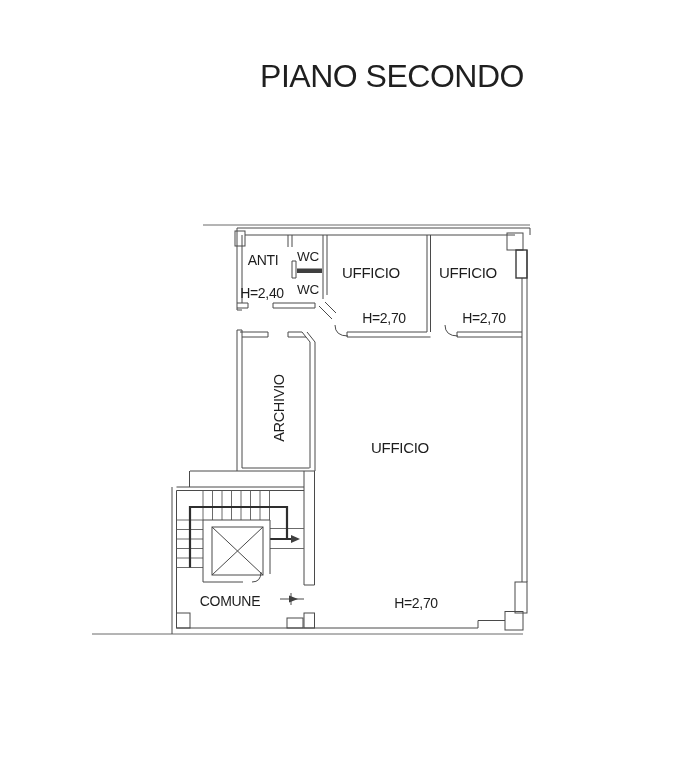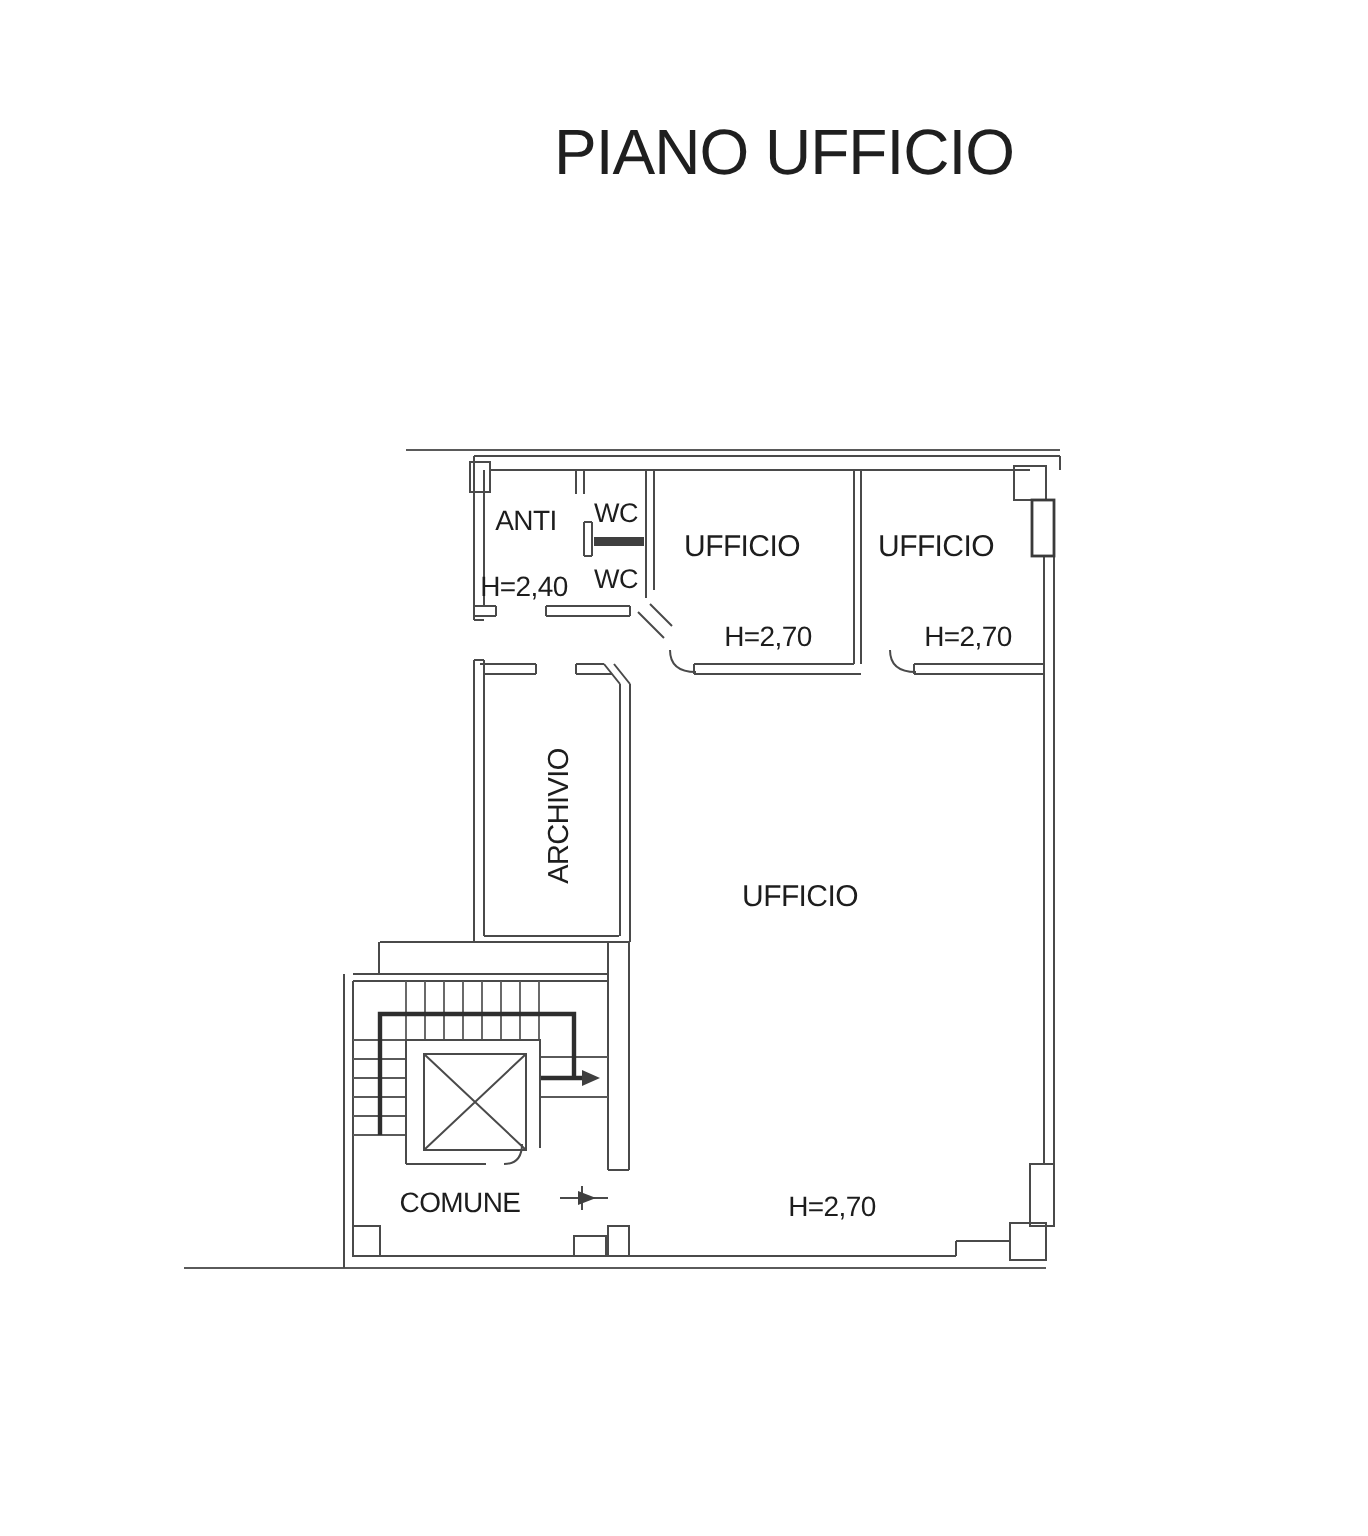--- a/index.html
+++ b/index.html
@@ -25,21 +25,21 @@
   .rail{stroke:#2e2e2e;stroke-width:2.2;fill:none;}
   .thin{stroke:#5a5a5a;stroke-width:0.9;fill:none;}
   .darkfill{fill:#3f3f3f;stroke:none;}
   text{fill:#1d1d1d;letter-spacing:-0.3px;}
 </style>
 </head>
 <body>
 
 <div class="page">
 
-  <div class="title">PIANO UFFICIO</div>
+  <div class="title">PIANO SECONDO</div>
 
   <svg width="684" height="768" viewBox="0 0 684 768">
 
     <g>
       <path class="thin" d="M203,225 H530"></path>
       <path class="thin" d="M92,634 H523"></path>
       <path class="wall" d="M237,228 H530 M245,235 H515 M530,228 V235"></path>
       <path class="wall" d="M237,228 V310 M237,330 V471 M242,235 V303 M242,330 V468 M237,310 H242 M237,330 H242"></path>
       <rect class="wall" x="235" y="231" width="10" height="15"></rect>
       <path class="wall" d="M190,471 H315 M242,468 H309.5 M189.5,471 V487"></path>

